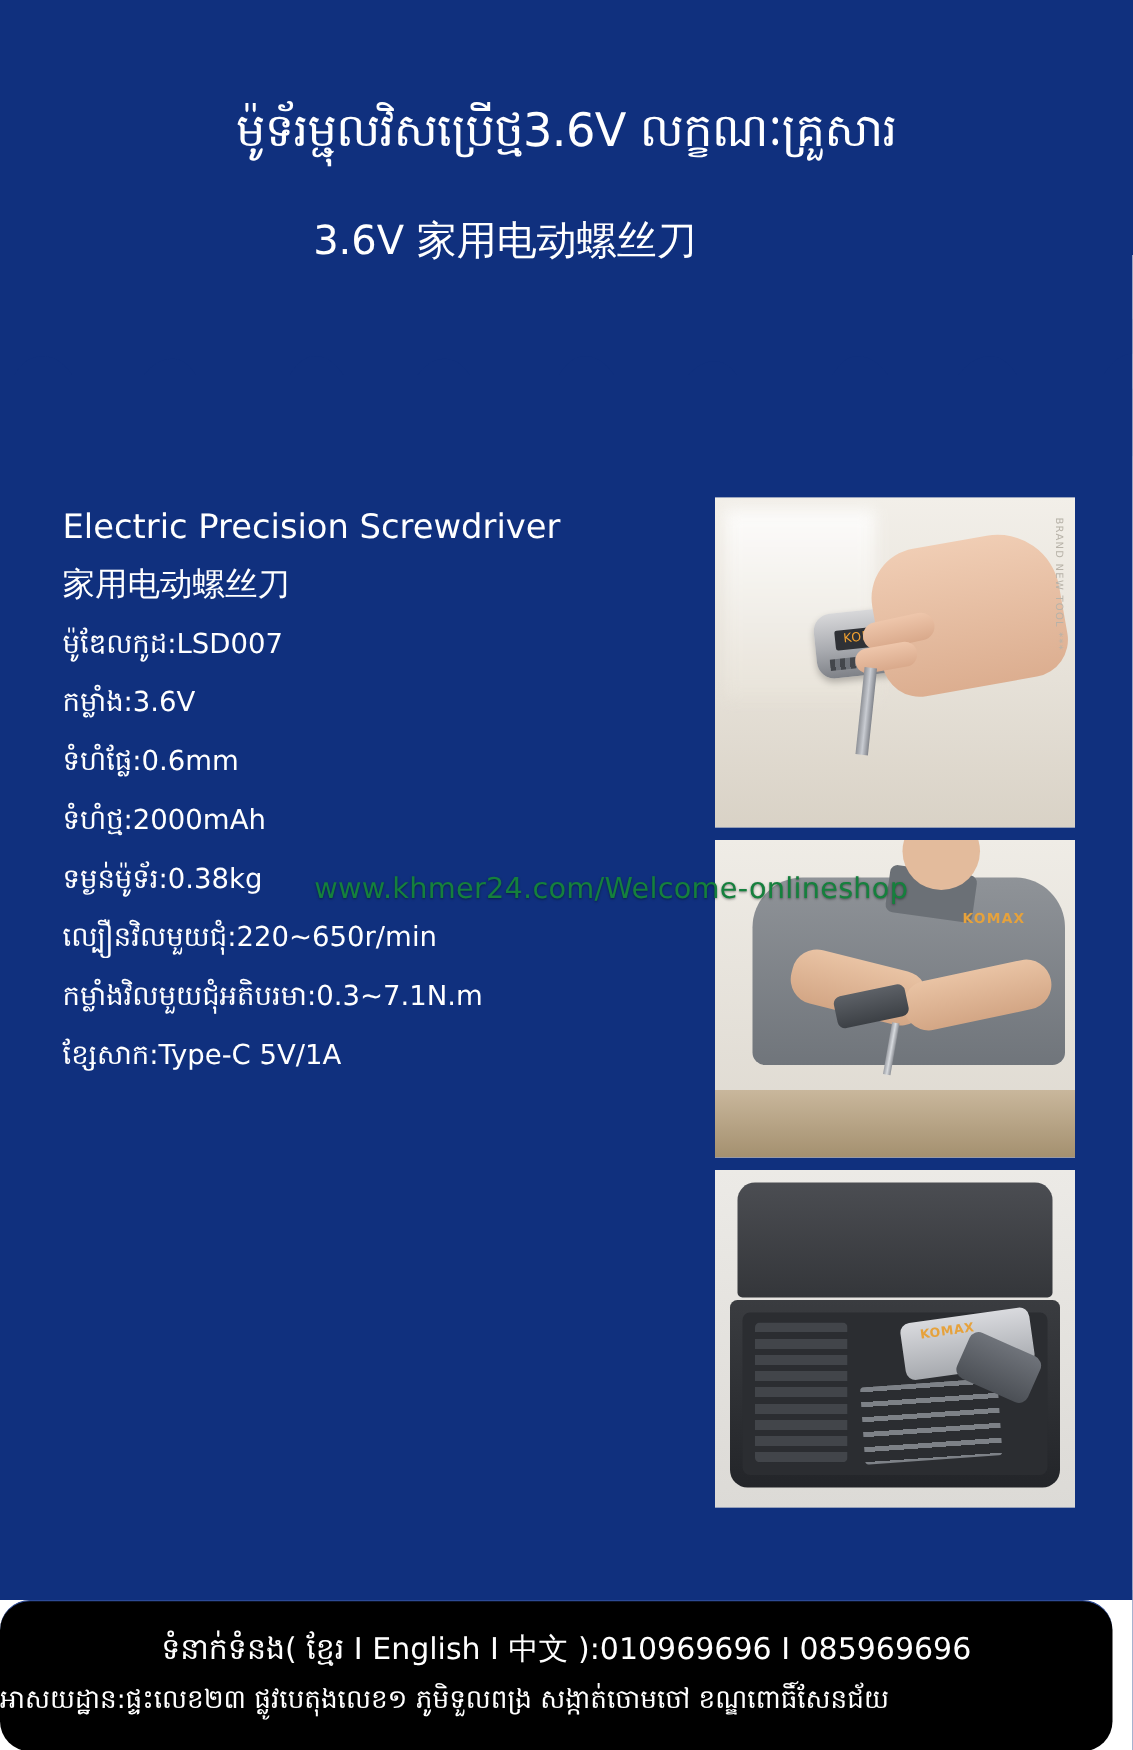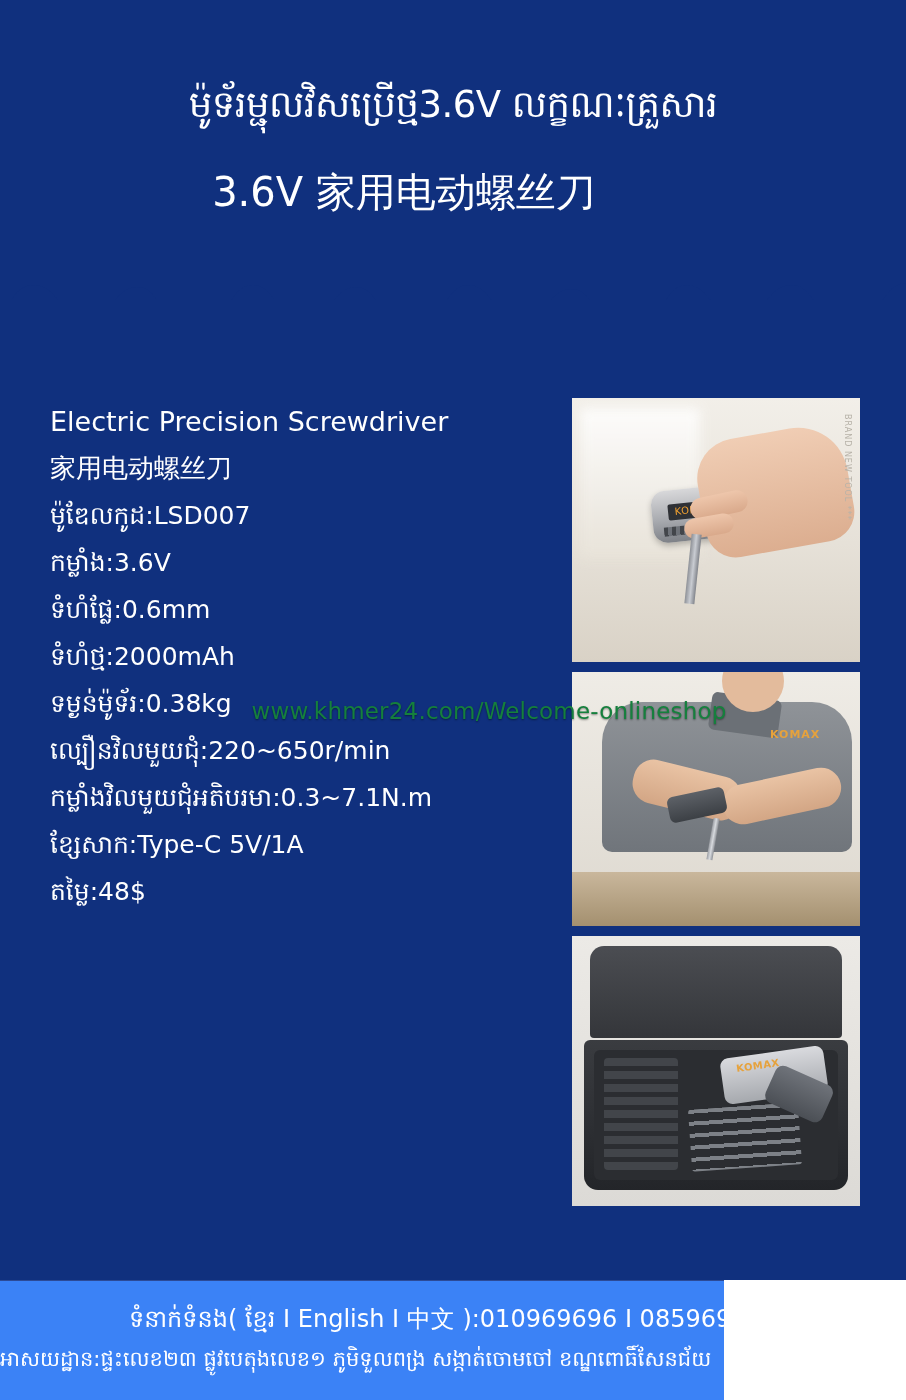--- a/index.html
+++ b/index.html
@@ -44,21 +44,21 @@
     letter-spacing: -0.5px;
     white-space: nowrap;
   }
   .header-sub {
     position: absolute;
     left: 0;
     top: 172px;
     width: 808px;
     text-align: center;
     color: #ffffff;
-    font-size: 40px;
+    font-size: 32px;
     line-height: 40px;
     white-space: nowrap;
   }
 
   
   .drip-wrap {
     position: absolute;
     left: 0;
     top: 255px;
     width: 906px;
@@ -80,21 +80,21 @@
 
   
   .spec-list {
     position: absolute;
     left: 50px;
     top: 398px;
     width: 520px;
   }
   .spec-line {
     color: #ffffff;
-    font-size: 25px;
+    font-size: 22px;
     line-height: 47px;
     white-space: nowrap;
   }
   .spec-line.cn {
     font-size: 26px;
   }
   .spec-line.en {
     font-size: 27px;
   }
 
@@ -302,24 +302,25 @@
     z-index: 30;
     white-space: nowrap;
     padding-left: 36px;
   }
 
   
   .footer {
     position: absolute;
     left: 0;
     top: 1280px;
-    width: 724px;
+    width: 890px;
     height: 120px;
-    background: #3b82f6;
+    background: #000000;
     border-top: 1px solid #2c4a96;
+    border-radius: 24px;
   }
   .footer-line1 {
     position: absolute;
     left: 0; top: 22px; width: 906px;
     text-align: center;
     color: #ffffff;
     font-size: 24px;
     white-space: nowrap;
   }
   .footer-line2 {
@@ -367,21 +368,20 @@
     <div class="spec-line en">Electric Precision Screwdriver</div>
     <div class="spec-line cn">家用电动螺丝刀</div>
     <div class="spec-line">ម៉ូឌែលកូដ:LSD007</div>
     <div class="spec-line">កម្លាំង:3.6V</div>
     <div class="spec-line">ទំហំផ្លែ:0.6mm</div>
     <div class="spec-line">ទំហំថ្ម:2000mAh</div>
     <div class="spec-line">ទម្ងន់ម៉ូទ័រ:0.38kg</div>
     <div class="spec-line">ល្បឿនវិលមួយជុំ:220~650r/min</div>
     <div class="spec-line">កម្លាំងវិលមួយជុំអតិបរមា:0.3~7.1N.m</div>
     <div class="spec-line">ខ្សែសាក:Type-C 5V/1A</div>
-    <div class="spec-line">តម្លៃ:48$</div>
   </div>
 
 
   <div class="photo photo-1">
     <div class="p1-bg"></div>
     <div class="p1-blurwin"></div>
     <div class="p1-tool-body"></div>
     <div class="p1-strip"></div>
     <div class="p1-label">KOMAX</div>
     <div class="p1-tool-grip"></div>

